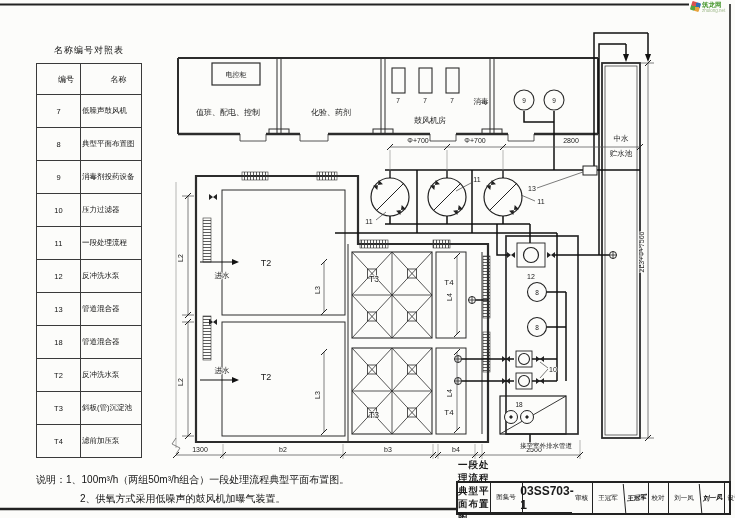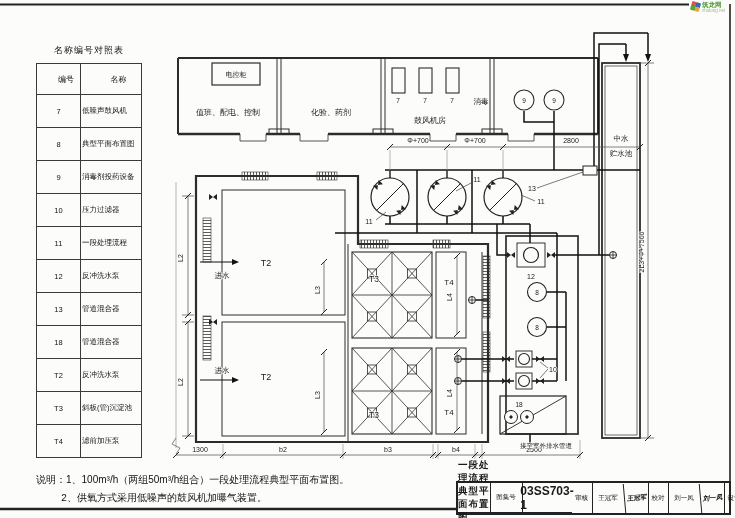--- a/index.html
+++ b/index.html
@@ -12,21 +12,21 @@
   
   .legend{position:absolute;left:36px;top:44px;width:106px;}
   .legend-title{text-align:center;font-size:9px;letter-spacing:1px;margin-bottom:6px;color:#111;}
   .legend table{width:100%;border-collapse:collapse;table-layout:fixed;}
   .legend td{border:1px solid #3a3a3a;font-size:7.5px;color:#111;overflow:hidden;}
   .legend td.no{width:26px;text-align:center;height:30px;}
   .legend td.nm{}
   .legend tr.hd td{height:28px;text-align:center;font-size:8px;padding-left:16px;}
   
   .notes{position:absolute;left:36px;top:470px;font-size:10px;line-height:1.9;color:#111;white-space:nowrap;}
-  .notes .l2{margin-left:25px;font-family:Liberation Mono, monospace;}
+  .notes .l2{margin-left:44px;}
   
   .tb{position:absolute;left:456px;top:481px;width:275px;height:34px;border:2px solid #222;
       box-sizing:border-box;display:flex;flex-direction:row;background:#fcfcfa;}
   .tb-r1{flex:1.2;display:flex;border-bottom:1px solid #222;align-items:stretch;}
   .tb-r2{flex:1;display:flex;align-items:stretch;}
   .tbc{display:flex;align-items:center;justify-content:center;box-sizing:border-box;}
   .tb-title{flex:1;font-size:9.5px;font-weight:bold;letter-spacing:1px;}
   .tb-atlas-label{width:32px;border-left:1px solid #222;font-size:6.5px;}
   .tb-atlas-no{width:50px;border-left:1px solid #222;font-size:12px;font-weight:bold;}
   .tb-r2 .tbc{font-size:6.5px;}

